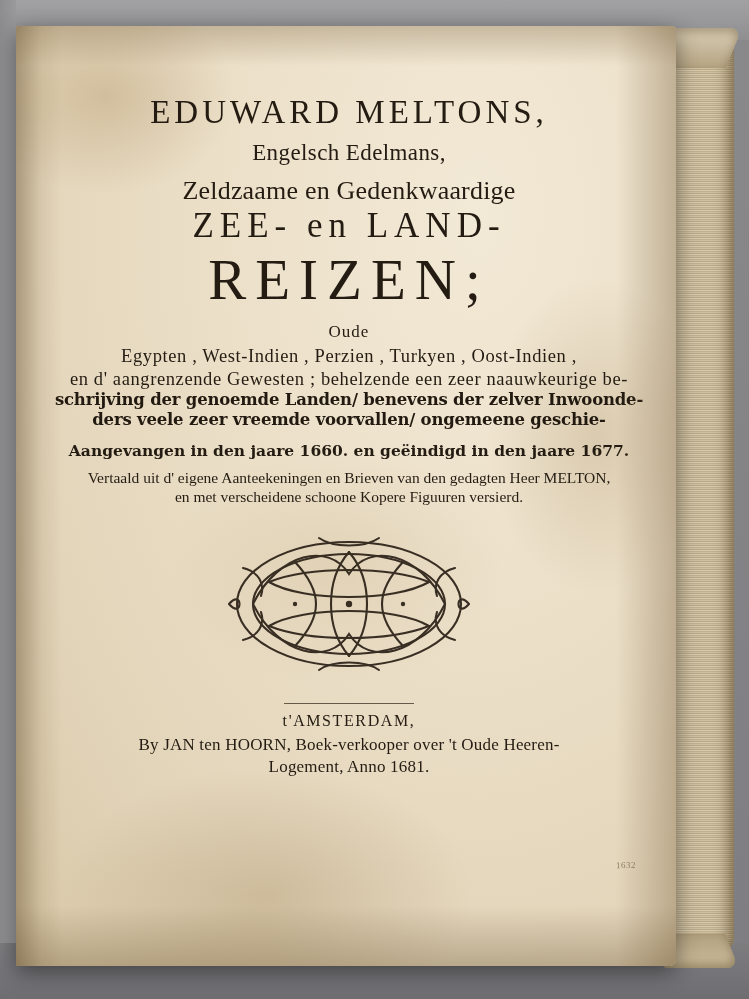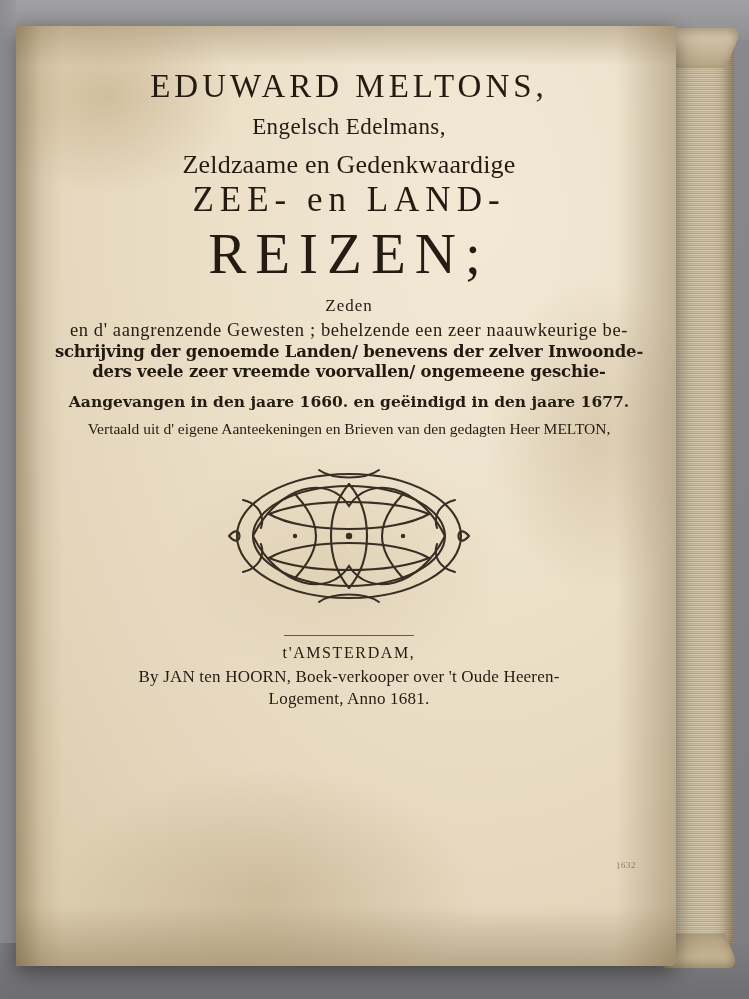--- a/index.html
+++ b/index.html
@@ -113,21 +113,21 @@
   }
   .edge-shade-bottom {
     position: absolute; left: 0; bottom: 0; width: 100%; height: 60px;
     background: linear-gradient(0deg, rgba(100,78,44,0.33) 0%, rgba(0,0,0,0) 100%);
   }
 
   
   .typeblock {
     position: absolute;
     left: 38px;
-    top: 42px;
+    top: 68px;
     width: 590px;
     text-align: center;
     color: #241c12;
   }
   .l-main {
     font-family: "Liberation Serif", serif;
     font-size: 33px;
     letter-spacing: 4px;
     line-height: 1.1;
     margin-bottom: 10px;
@@ -249,32 +249,34 @@
         <div class="l-main">EDUWARD MELTONS,</div>
 
         <div class="l-sub1">Engelsch Edelmans,</div>
 
         <div class="l-sub2">Zeldzaame en Gedenkwaardige</div>
 
         <div class="l-big1">ZEE- en LAND-</div>
 
         <div class="l-huge">REIZEN;</div>
 
-        <div class="l-door">Zeden</div>
-
+        <div class="l-door">Oude</div>
+
+        <div class="l-roman">Egypten ,  West-Indien ,  Perzien ,  Turkyen ,  Oost-Indien ,</div>
         <div class="l-roman">en d' aangrenzende Gewesten ;  behelzende een zeer naauwkeurige be-</div>
 
         <div class="l-gothic">
           <div class="l-gothic-line">schrijving der genoemde Landen/ benevens der zelver Inwoonde-</div>
           <div class="l-gothic-line">ders veele zeer vreemde voorvallen/ ongemeene geschie-</div>
         </div>
 
         <div class="l-begun">Aangevangen in den jaare 1660. en geëindigd in den jaare 1677.</div>
 
         <div class="l-trans">Vertaald uit d' eigene Aanteekeningen en Brieven van den gedagten Heer MELTON,</div>
+        <div class="l-trans">en met verscheidene schoone Kopere Figuuren versierd.</div>
 
         <div class="ornament">
           <svg viewBox="0 0 300 165" xmlns="http://www.w3.org/2000/svg">
             <g fill="none" stroke="#2a2016" stroke-width="2.1" stroke-linecap="round">
               <ellipse cx="150" cy="82" rx="112" ry="62"></ellipse>
               <ellipse cx="150" cy="82" rx="96" ry="50"></ellipse>
               <path d="M54 82 C 80 30, 130 20, 150 52 C 170 20, 220 30, 246 82
                        C 220 134, 170 144, 150 112 C 130 144, 80 134, 54 82 Z"></path>
               <path d="M70 60 C 110 44, 190 44, 230 60 C 196 80, 104 80, 70 60 Z"></path>
               <path d="M70 104 C 110 120, 190 120, 230 104 C 196 84, 104 84, 70 104 Z"></path>

